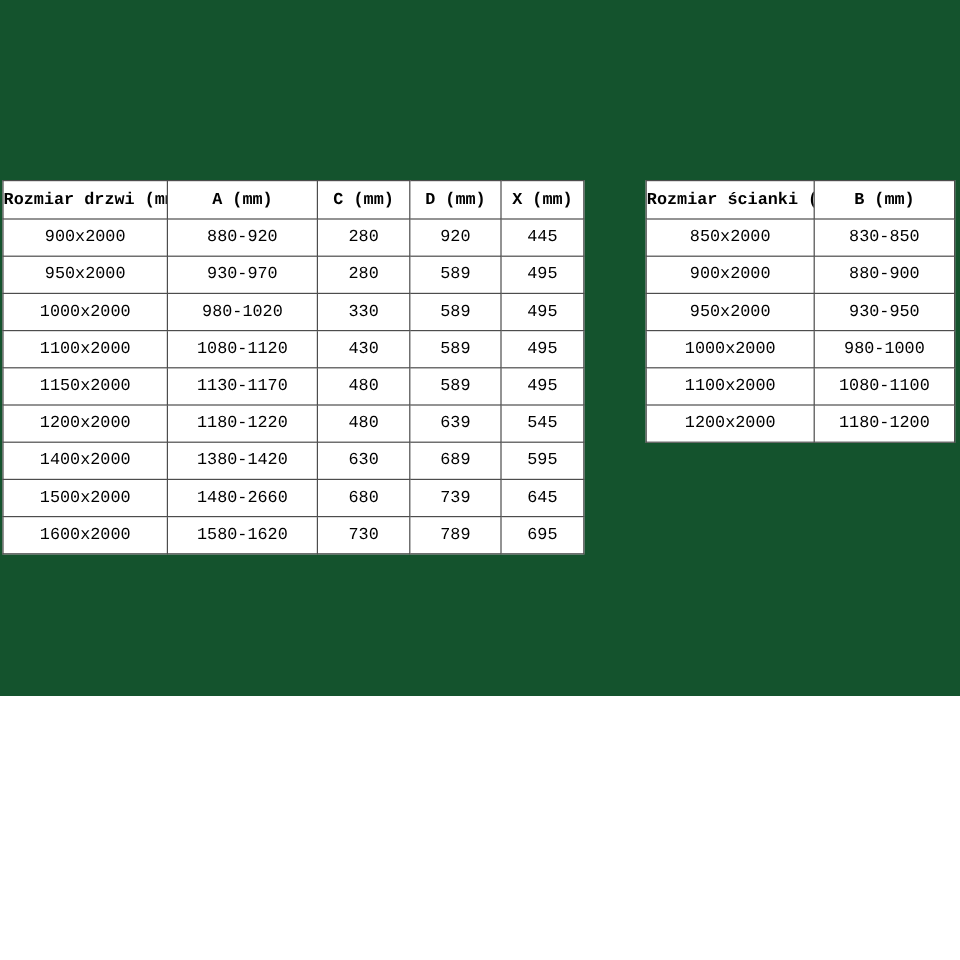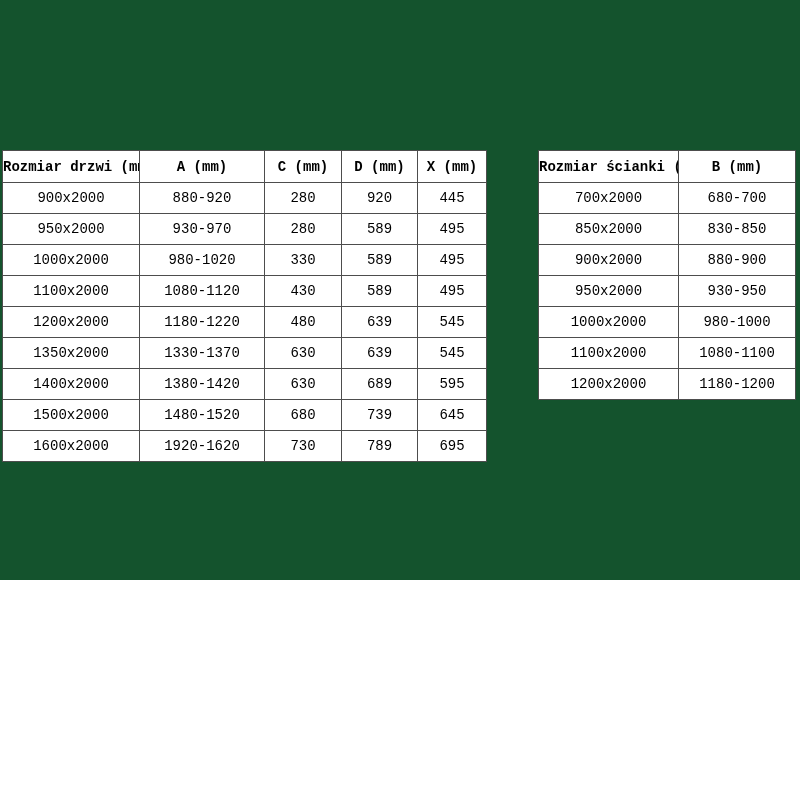--- a/index.html
+++ b/index.html
@@ -87,68 +87,64 @@
           <td>495</td>
         </tr>
         <tr>
           <td>1100x2000</td>
           <td>1080-1120</td>
           <td>430</td>
           <td>589</td>
           <td>495</td>
         </tr>
         <tr>
+          <td>1150x2000</td>
+          <td>1130-1170</td>
+          <td>480</td>
+          <td>589</td>
+          <td>495</td>
+        </tr>
+        <tr>
           <td>1200x2000</td>
           <td>1180-1220</td>
           <td>480</td>
-          <td>639</td>
-          <td>545</td>
-        </tr>
-        <tr>
-          <td>1350x2000</td>
-          <td>1330-1370</td>
-          <td>630</td>
           <td>639</td>
           <td>545</td>
         </tr>
         <tr>
           <td>1400x2000</td>
           <td>1380-1420</td>
           <td>630</td>
           <td>689</td>
           <td>595</td>
         </tr>
         <tr>
           <td>1500x2000</td>
-          <td>1480-1520</td>
+          <td>1480-2660</td>
           <td>680</td>
           <td>739</td>
           <td>645</td>
         </tr>
         <tr>
           <td>1600x2000</td>
-          <td>1920-1620</td>
+          <td>1580-1620</td>
           <td>730</td>
           <td>789</td>
           <td>695</td>
         </tr>
       </tbody>
     </table>
   <table class="dim-table t-walls">
       <thead>
         <tr>
           <th>Rozmiar ścianki (mm)</th>
           <th>B (mm)</th>
         </tr>
       </thead>
       <tbody>
-        <tr>
-          <td>700x2000</td>
-          <td>680-700</td>
-        </tr>
         <tr>
           <td>850x2000</td>
           <td>830-850</td>
         </tr>
         <tr>
           <td>900x2000</td>
           <td>880-900</td>
         </tr>
         <tr>
           <td>950x2000</td>

